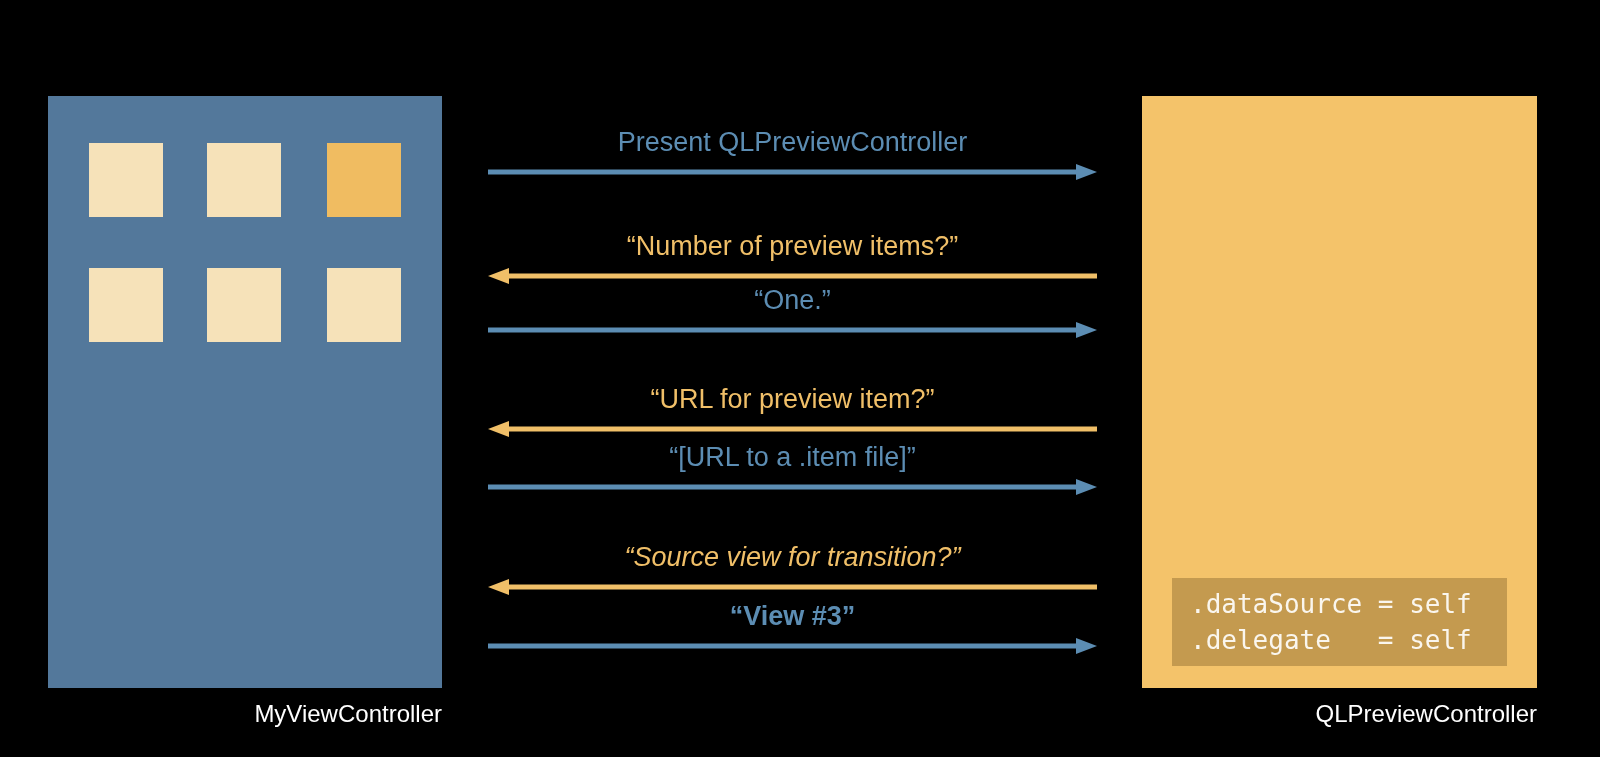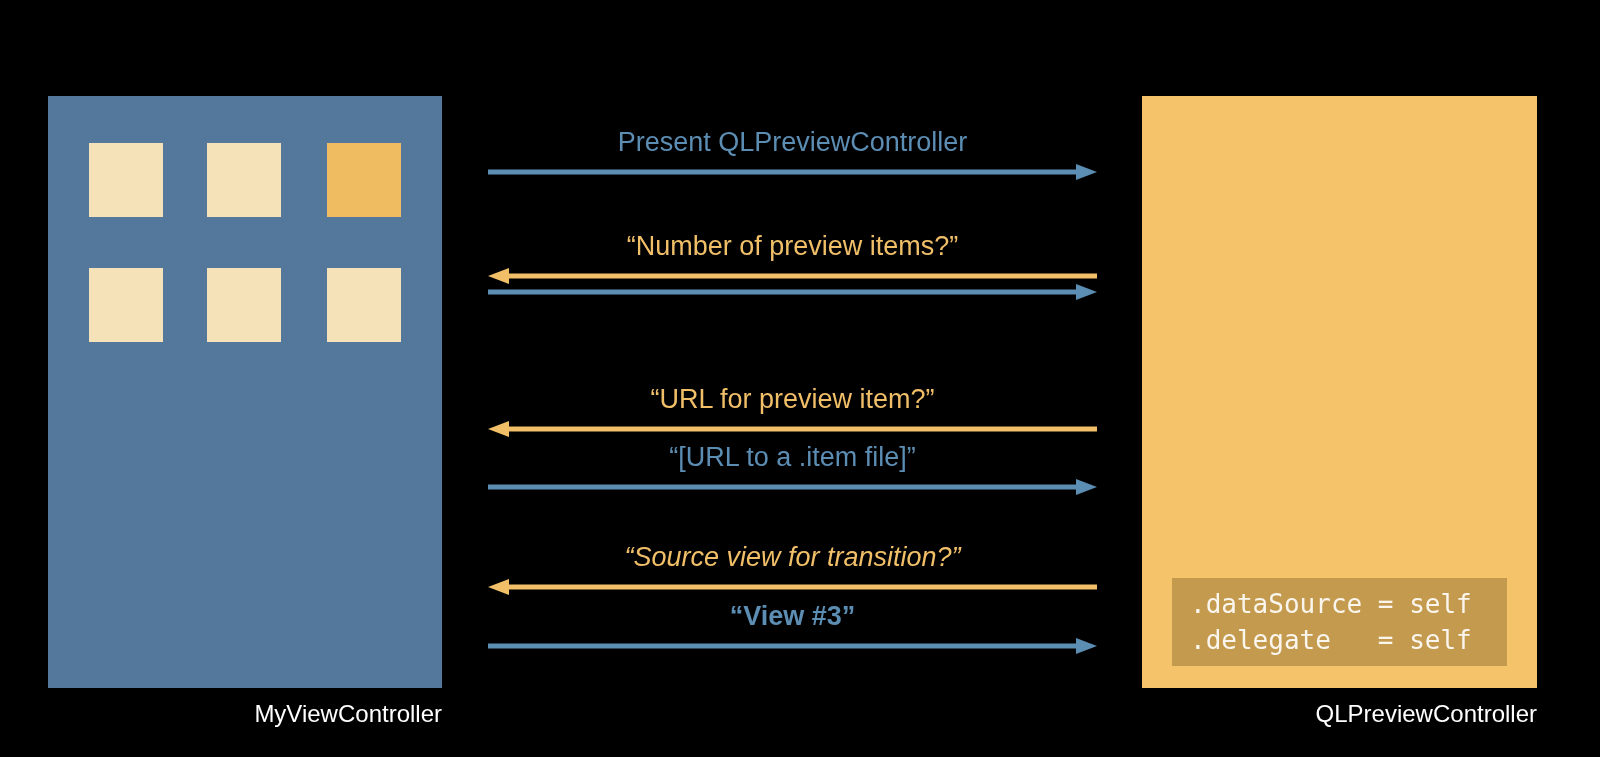--- a/index.html
+++ b/index.html
@@ -115,20 +115,21 @@
 
   <div class="message msg-yellow" style="top:205px;margin-top:24px;">
     <div class="msg-label">“Number of preview items?”</div>
     <svg width="609" height="18" viewBox="0 0 609 18">
       <line class="shaft" x1="20" y1="9" x2="609" y2="9" stroke-width="5"></line>
       <polygon class="head" points="21,1 0,9 21,17"></polygon>
     </svg>
   </div>
 
   <div class="message msg-blue" style="top:283px;">
+    <div class="msg-label">“One.”</div>
     <svg width="609" height="18" viewBox="0 0 609 18">
       <line class="shaft" x1="0" y1="9" x2="589" y2="9" stroke-width="5"></line>
       <polygon class="head" points="588,1 609,9 588,17"></polygon>
     </svg>
   </div>
 
   <div class="message msg-yellow" style="top:382px;">
     <div class="msg-label">“URL for preview item?”</div>
     <svg width="609" height="18" viewBox="0 0 609 18">
       <line class="shaft" x1="20" y1="9" x2="609" y2="9" stroke-width="5"></line>

